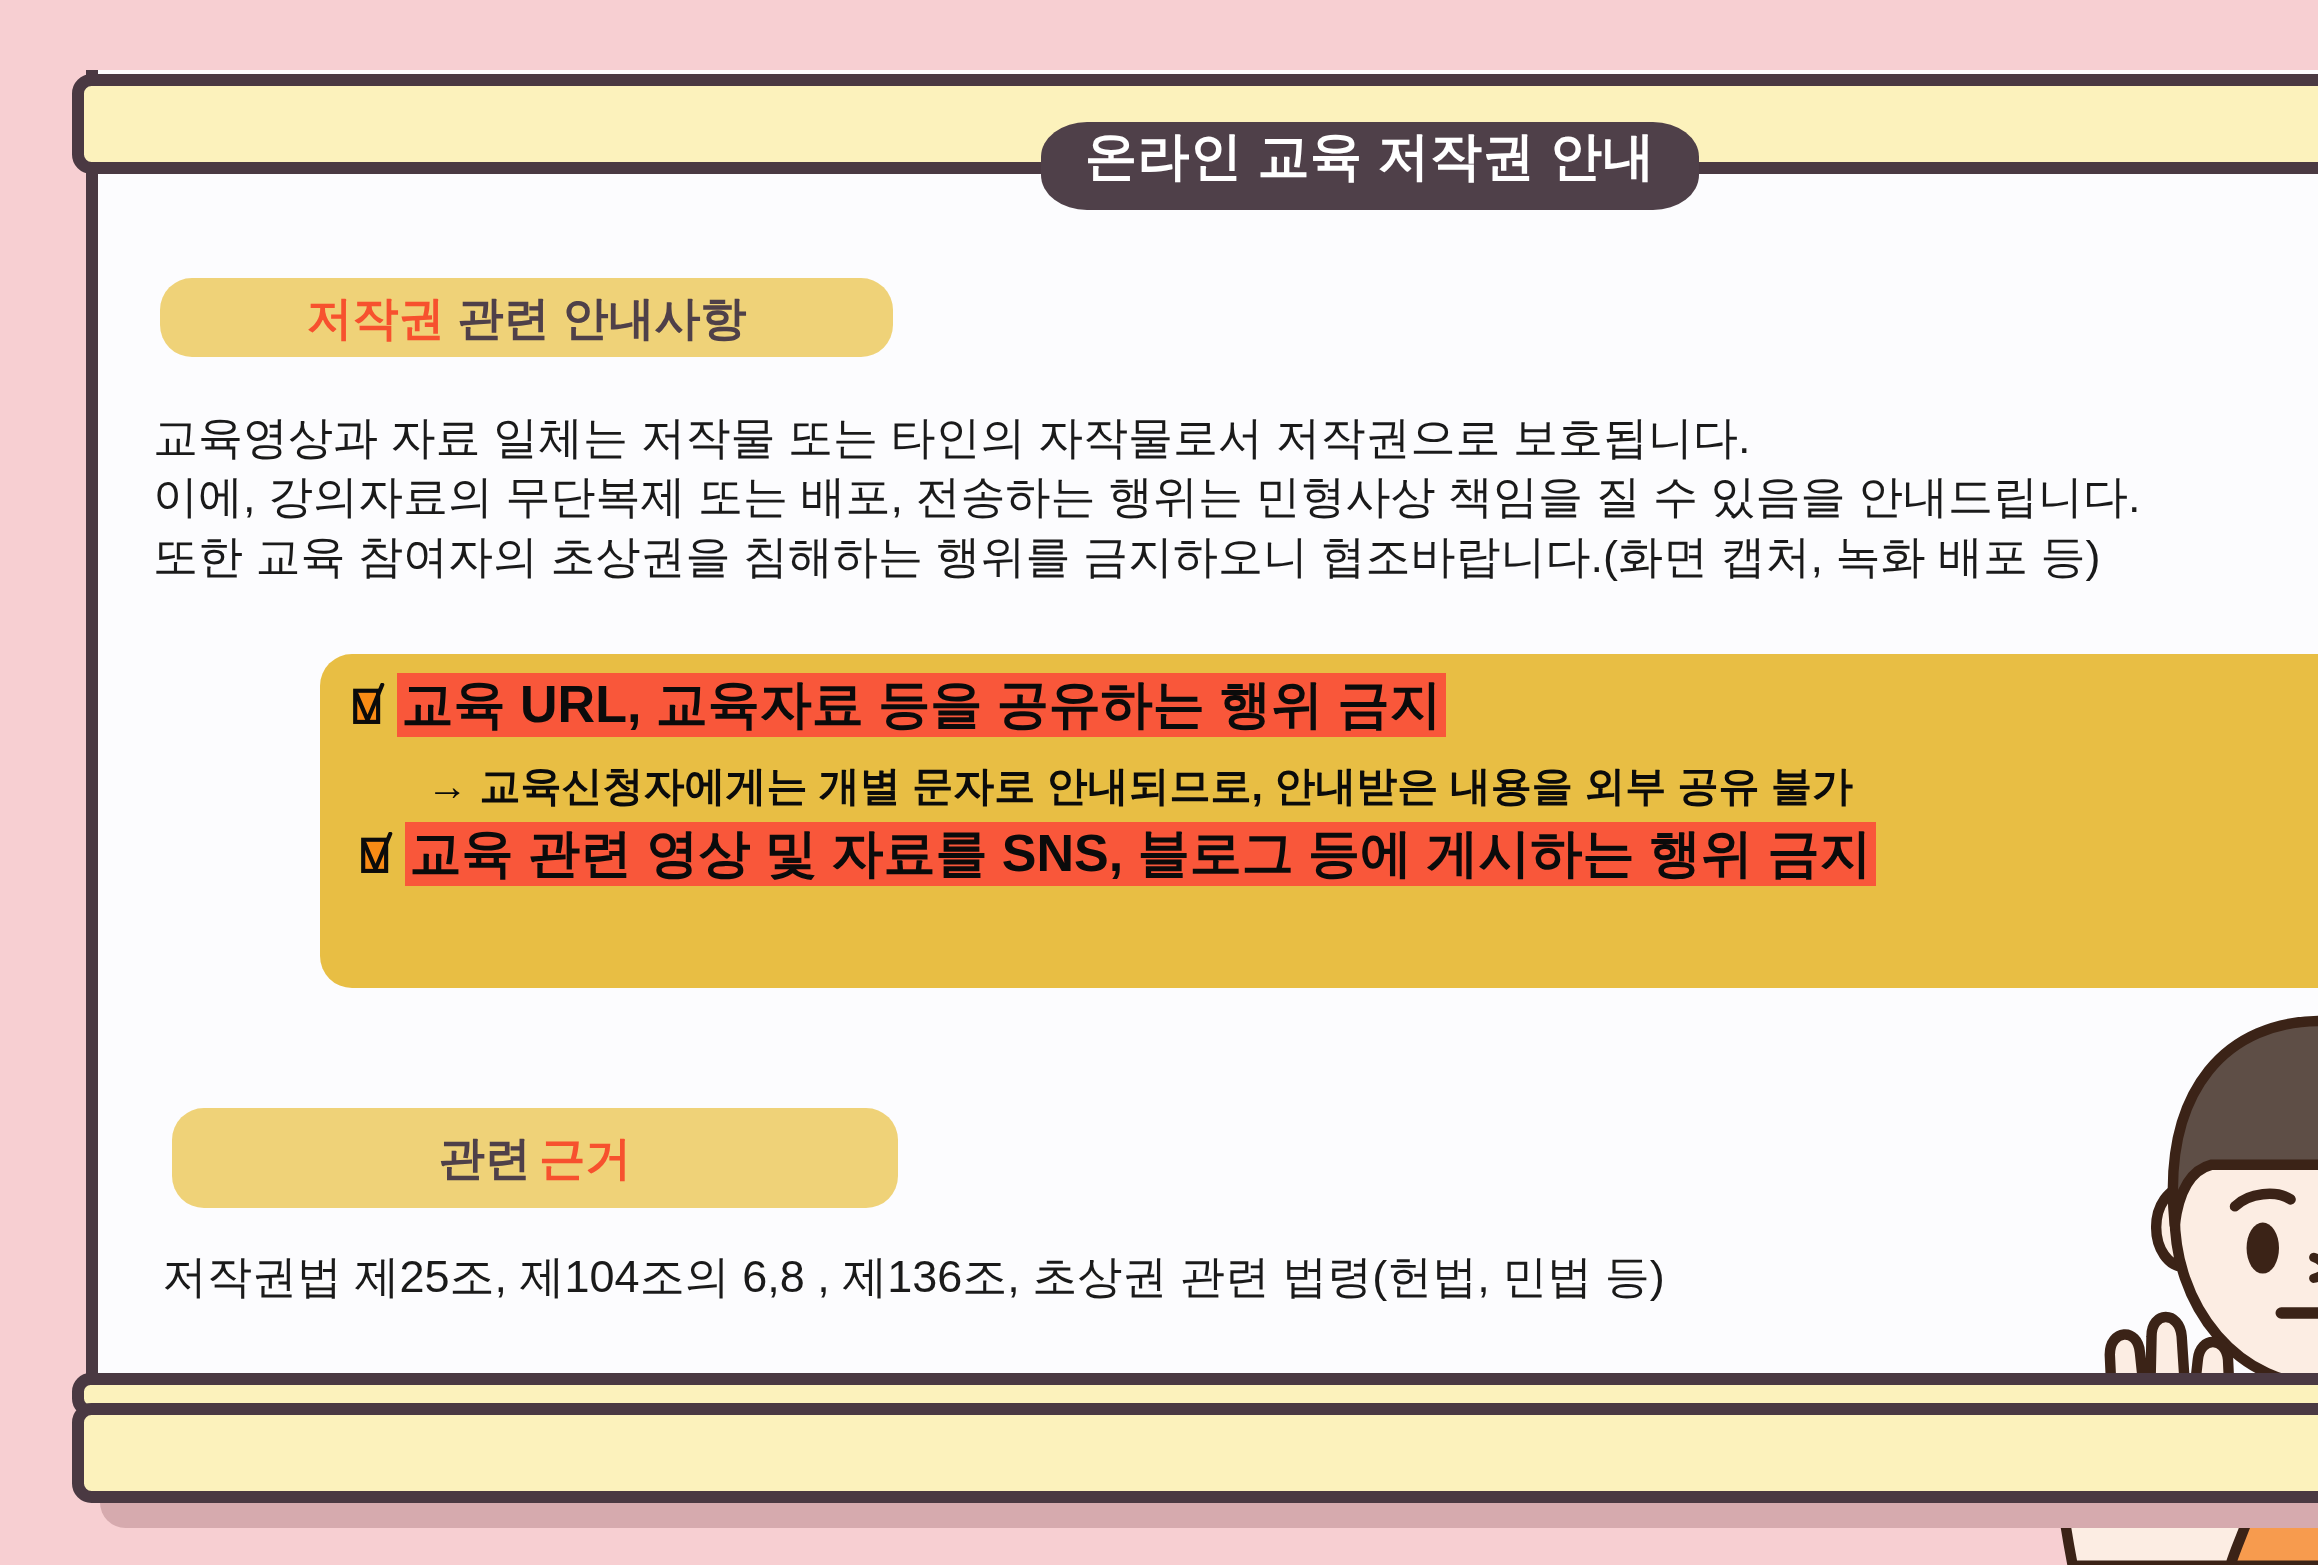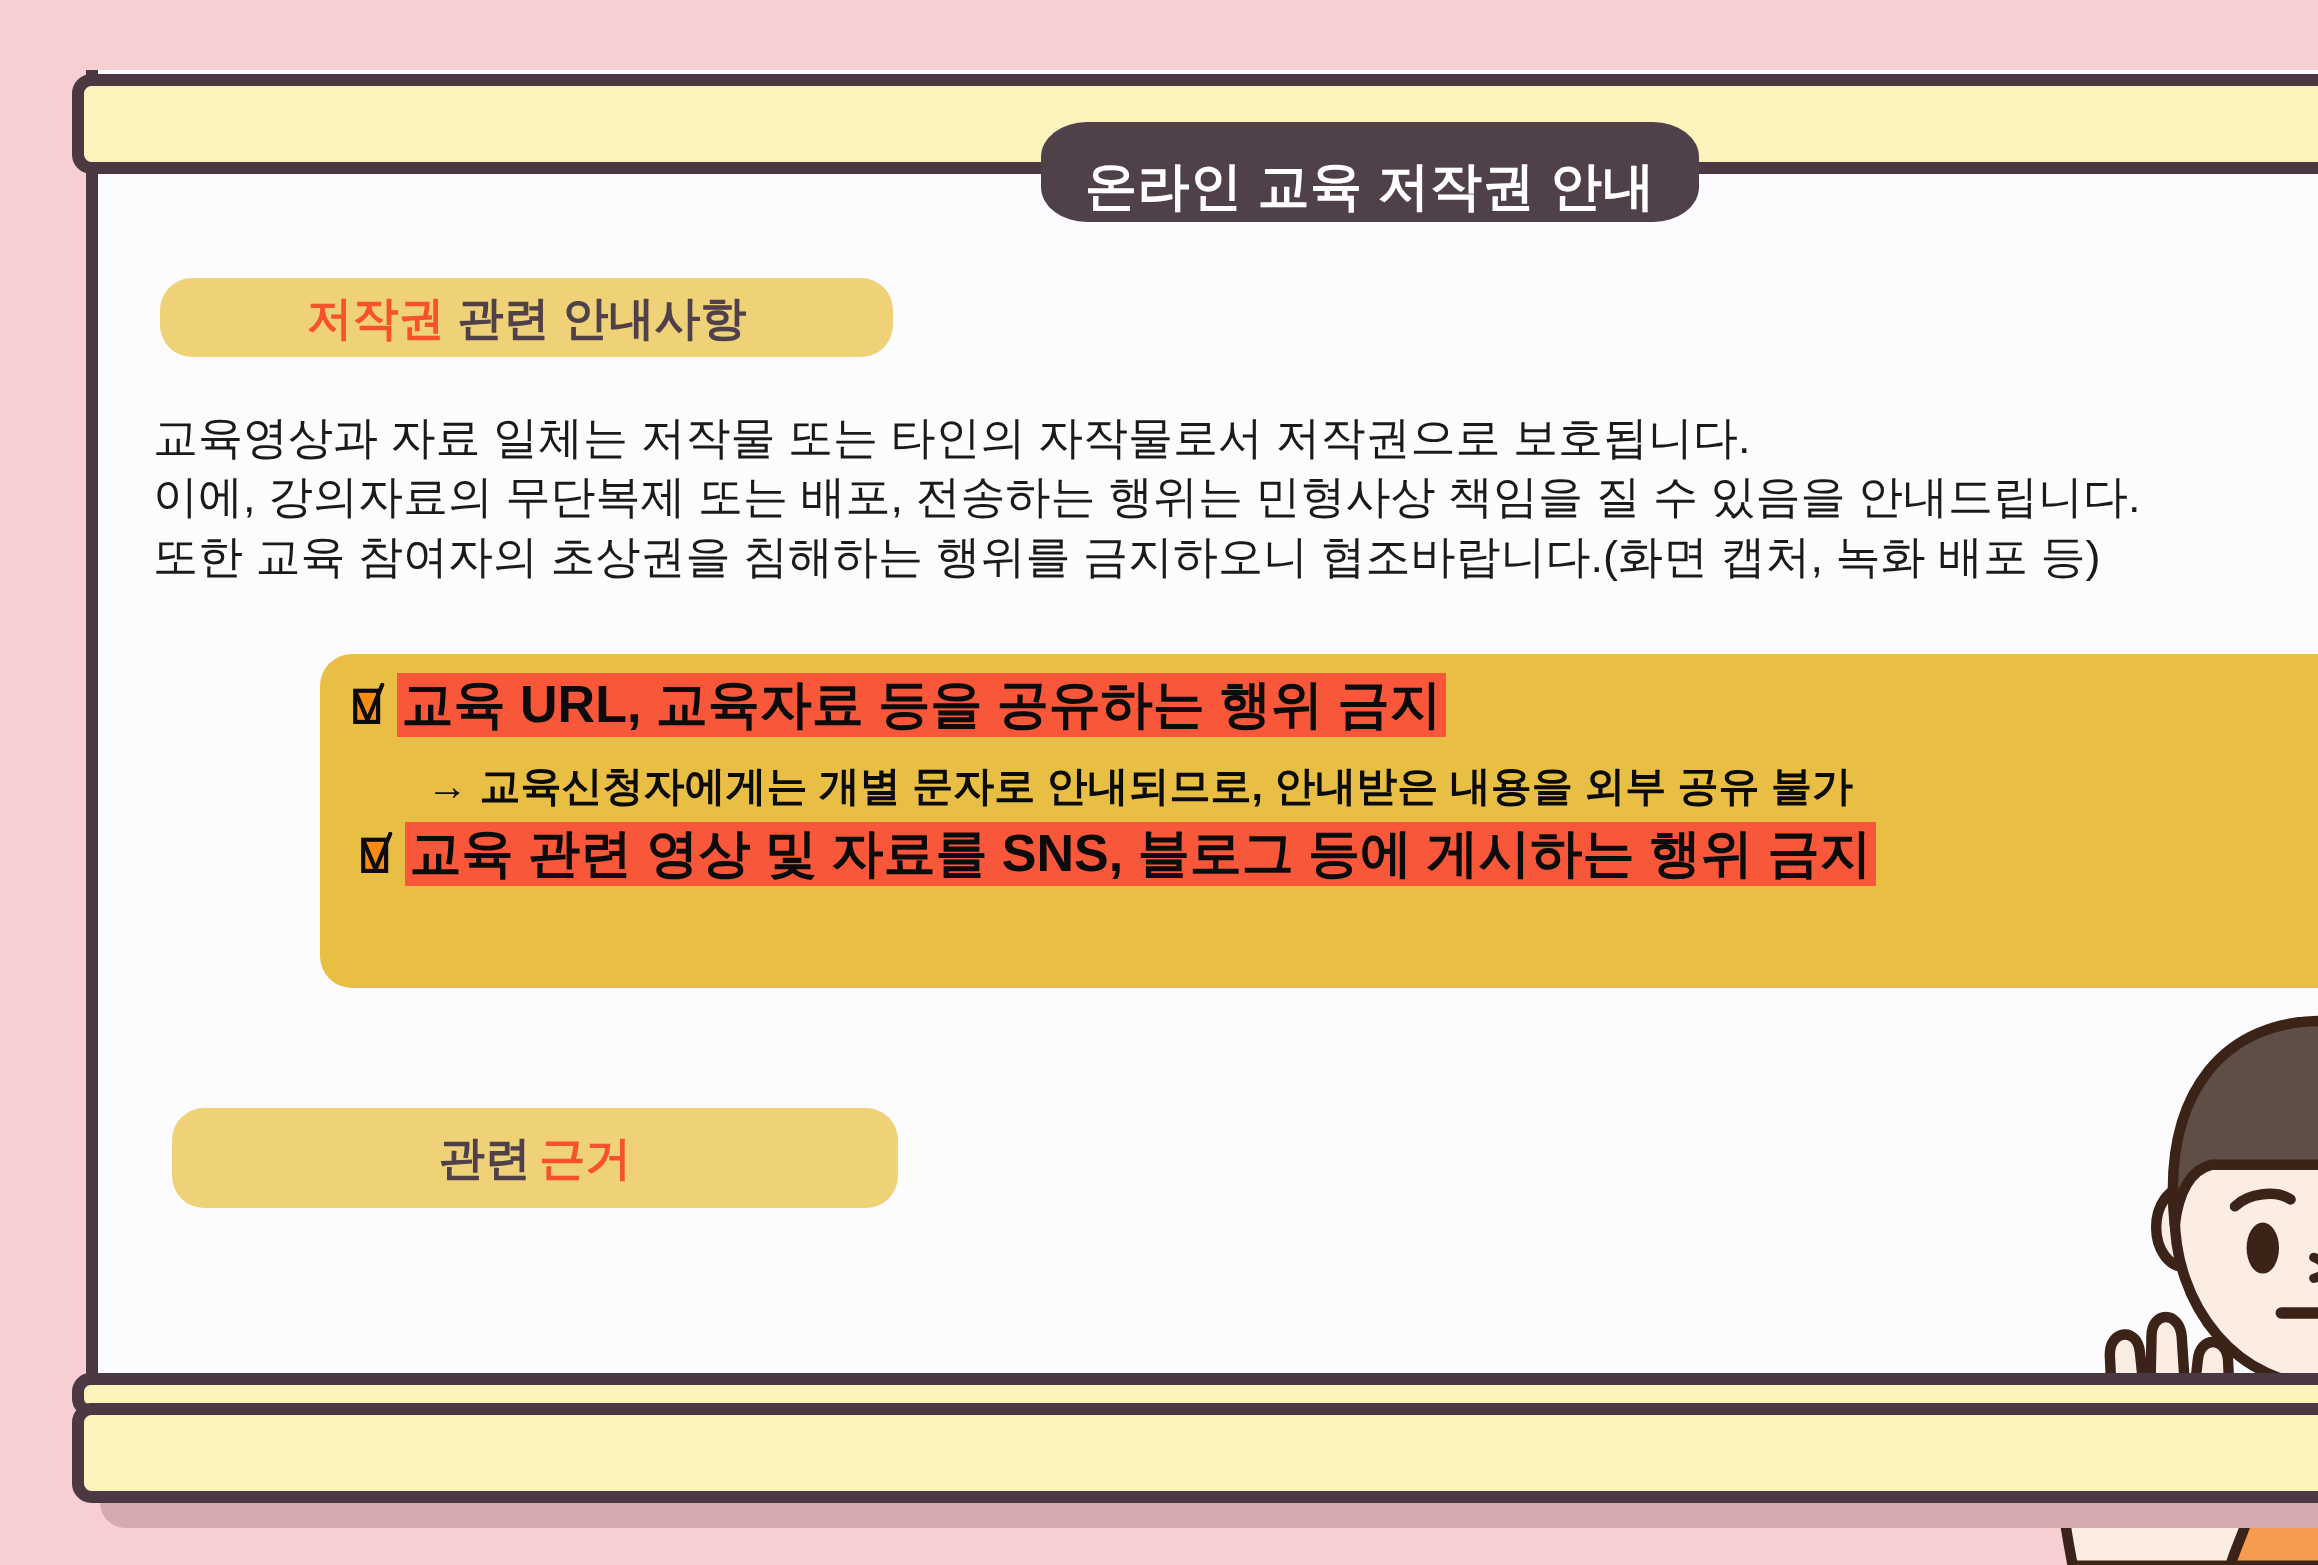--- a/index.html
+++ b/index.html
@@ -66,24 +66,24 @@
     left: 100px; top: 1491px;
     width: 2578px; height: 37px;
     background: #D6AAAE;
     border-radius: 0 0 25.5px 25.5px;
   }
 
   
   .title-pill {
     position: absolute;
     left: 1041px; top: 122px;
-    width: 658px; height: 100px;
+    width: 658px; height: 88px;
     background: #4F4049;
     border-radius: 46px / 35px;
-    display: flex; align-items: flex-end; justify-content: center;
+    display: flex; align-items: flex-start; justify-content: center;
   }
   .title-pill .title-text {
     color: #FFFFFF;
     font-size: 52px;
     font-weight: bold;
     letter-spacing: 0.5px;
     white-space: nowrap;
   }
 
   
@@ -218,20 +218,21 @@
     </svg>
     <span class="hl">교육 관련 영상 및 자료를 SNS, 블로그 등에 게시하는 행위 금지</span>
   </div>
 
 
   <div class="sec-pill" id="pill-basis">
     <span class="seg seg-dark">관련 </span>
     <span class="seg seg-accent" style="margin-left:8.3px;">근거</span>
   </div>
 
+  <div class="basis-line">저작권법 제25조, 제104조의 6,8 , 제136조, 초상권 관련 법령(헌법, 민법 등)</div>
 
   <svg class="siren" viewBox="0 0 240 175">
     <g stroke="#D9453F" stroke-width="11" stroke-linecap="round">
       <line x1="110" y1="17" x2="119" y2="45"></line>
       <line x1="167" y1="20" x2="156" y2="47"></line>
       <line x1="68" y1="44" x2="84" y2="68"></line>
       <line x1="209" y1="59" x2="187" y2="74"></line>
       <line x1="220" y1="110" x2="193" y2="111"></line>
     </g>
     <path d="M73 140 C69 97 86 57 124 56 C163 55 182 93 180 136 L180 158 L88 160 Z" fill="#E0504B"></path>

